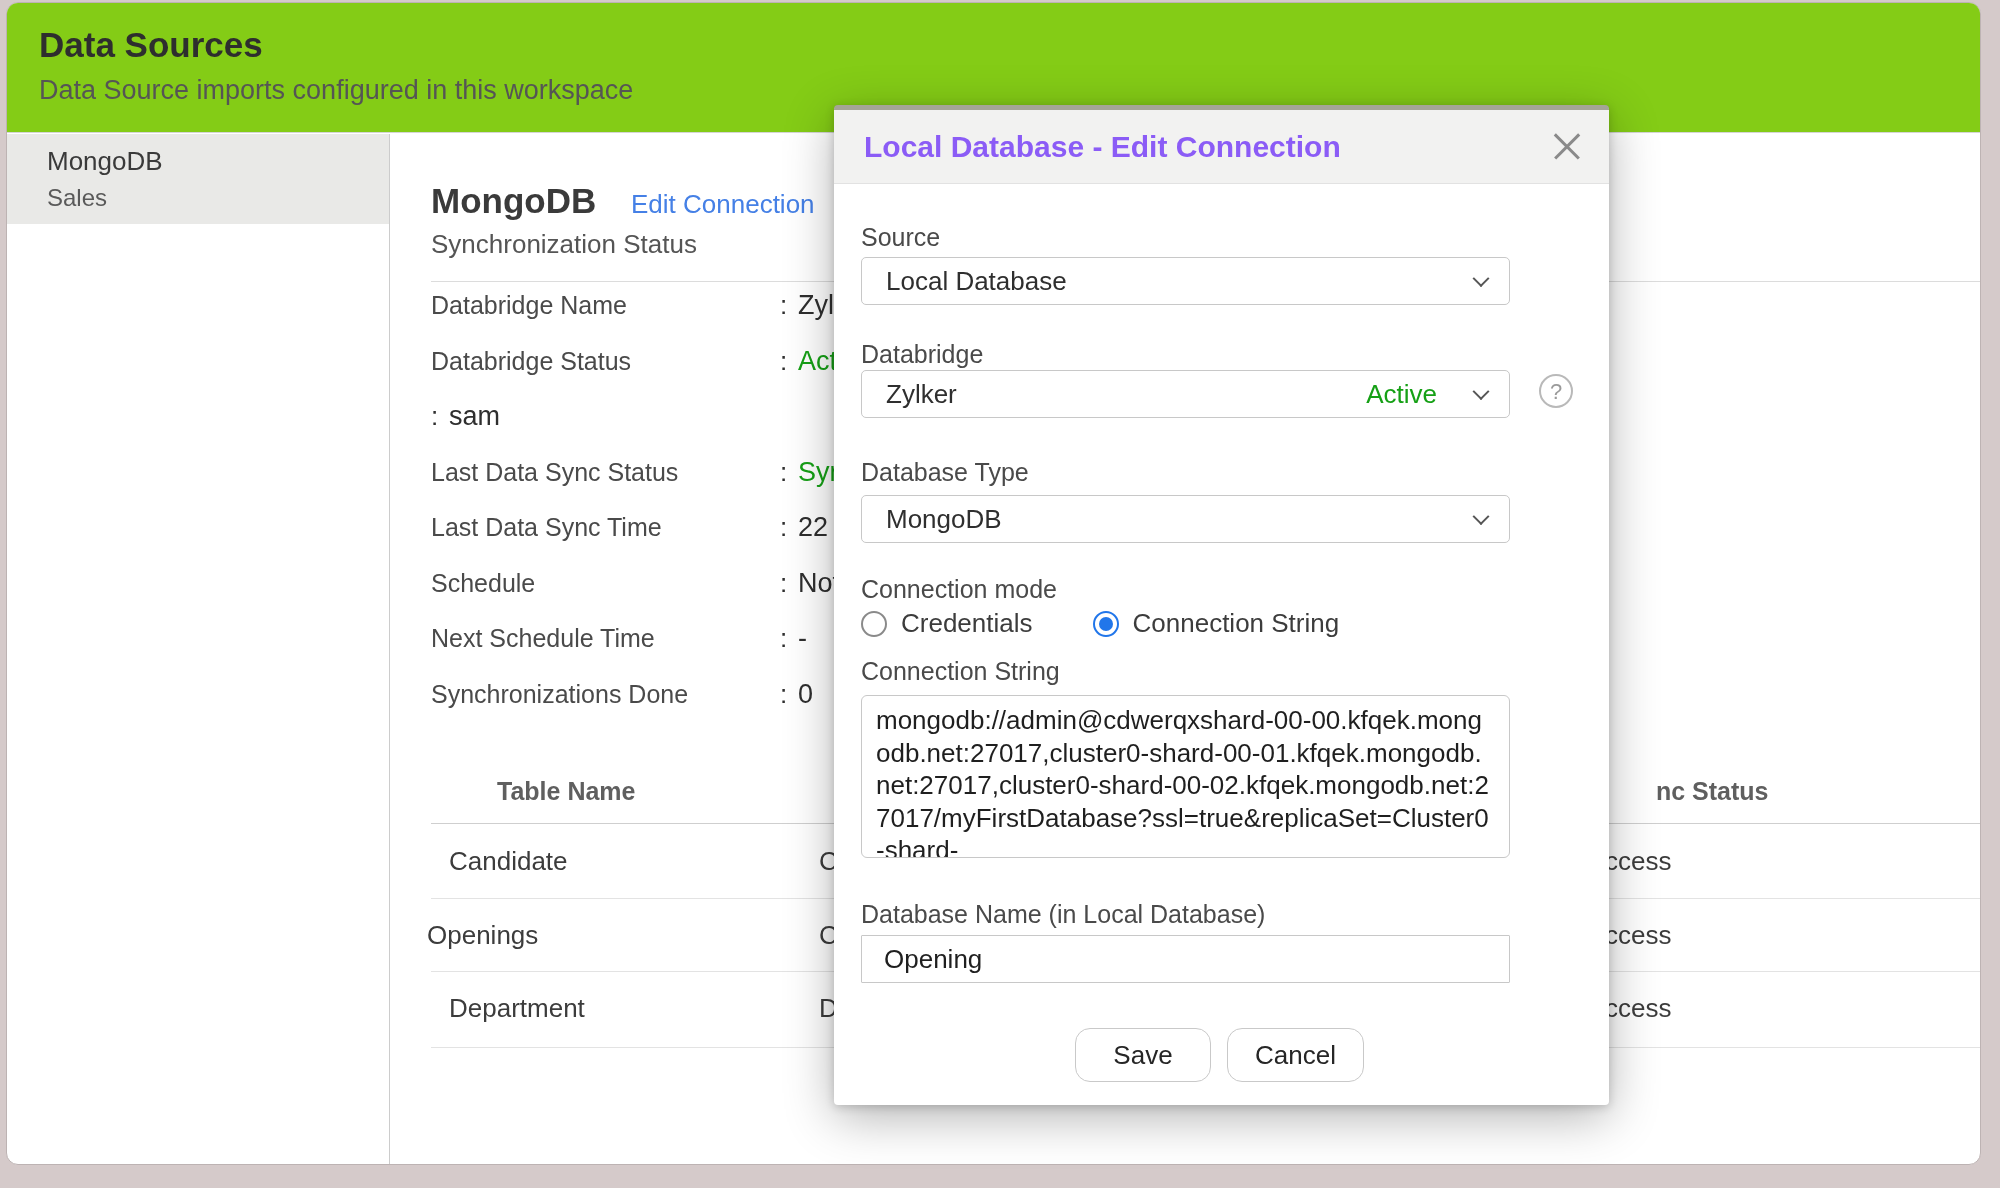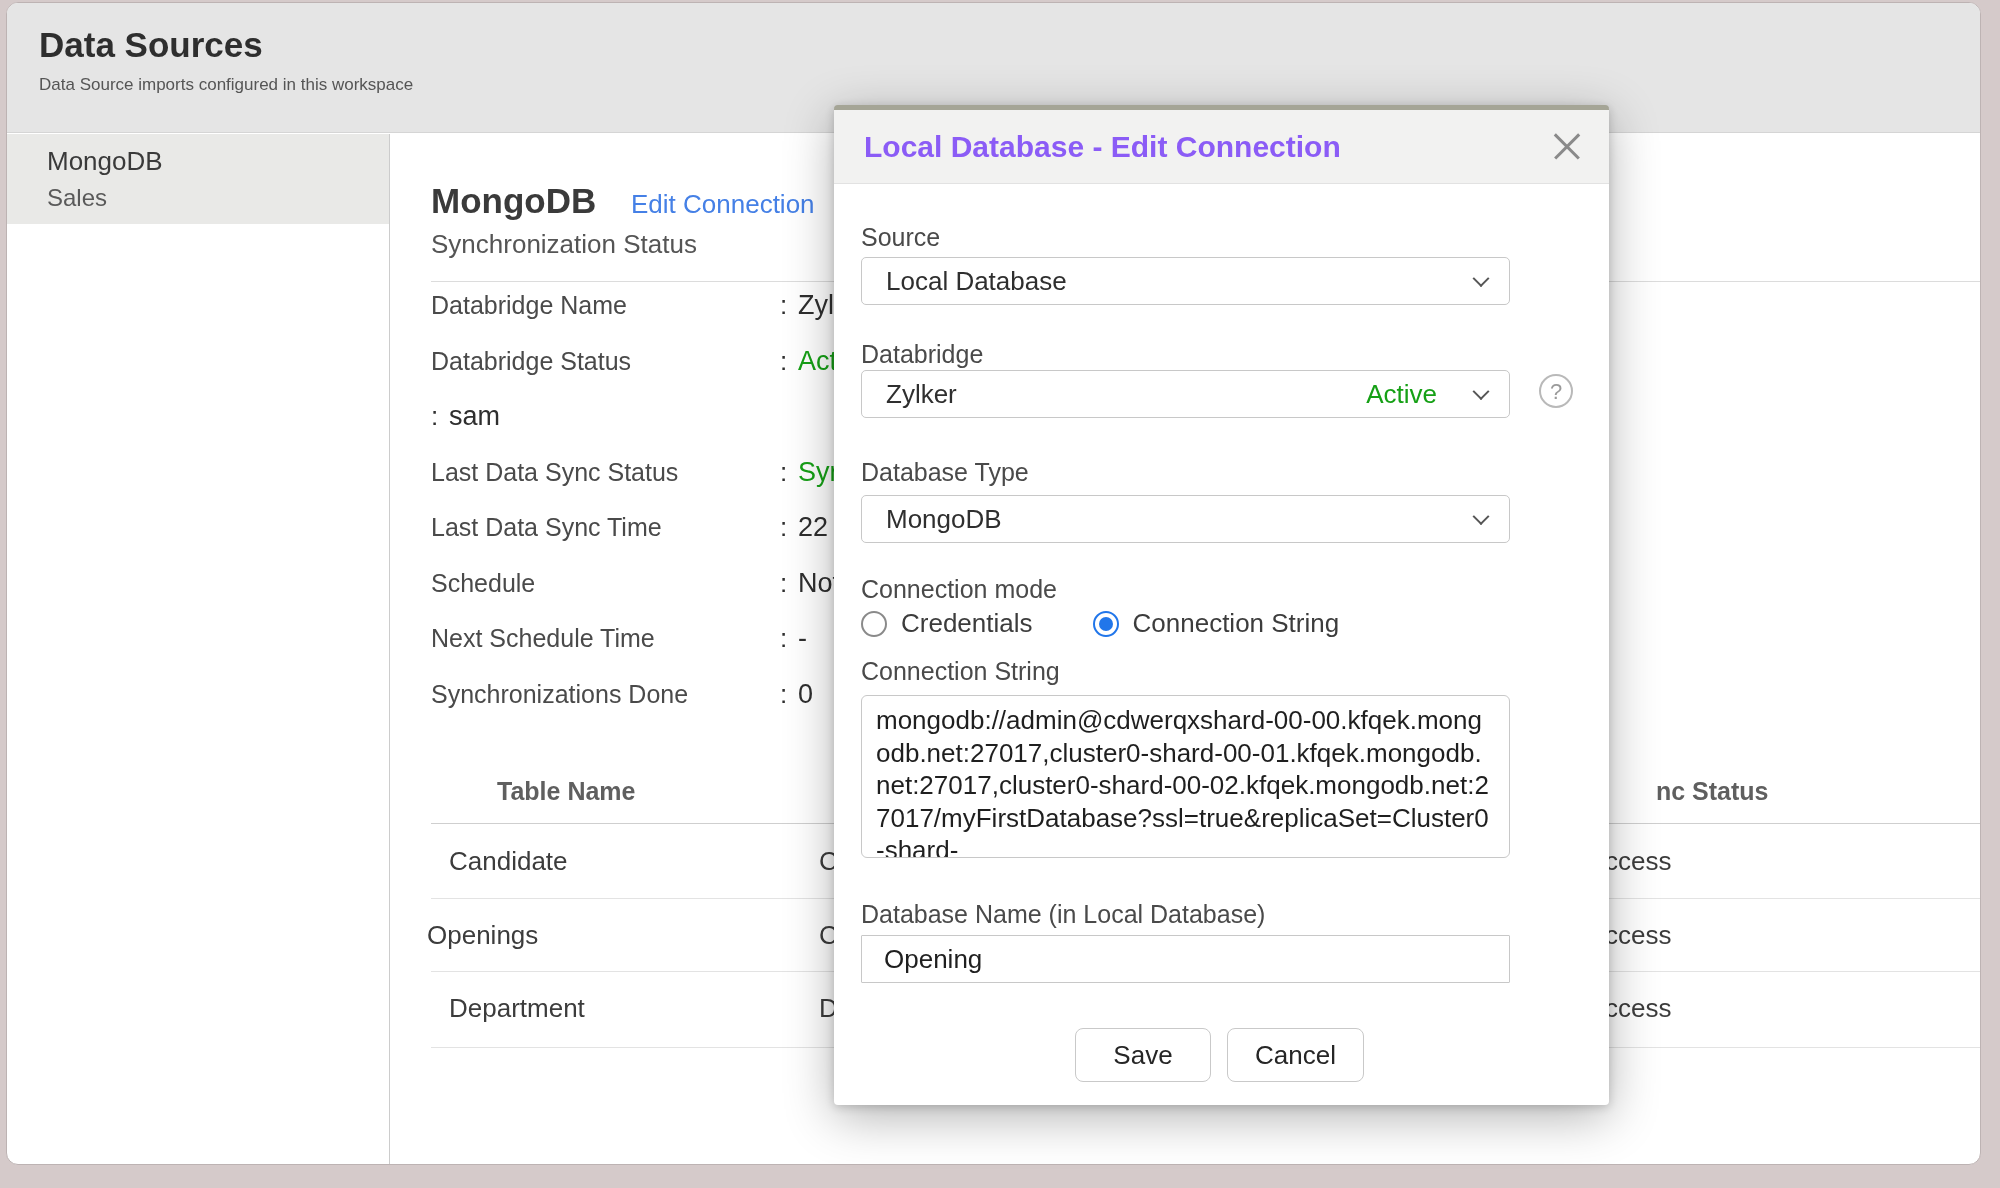--- a/index.html
+++ b/index.html
@@ -7,23 +7,23 @@
   body { font-family:"Liberation Sans", sans-serif; background:#d5caca; position:relative; overflow:hidden; }
 
   #stage { position:absolute; left:0; top:0; width:2000px; height:1188px; }
 
   
   .window { position:absolute; left:6px; top:2px; width:1975px; height:1163px;
             background:#ffffff; border:1px solid #bdb3b3; border-radius:12px; overflow:hidden; }
 
   
   .page-header { position:absolute; left:0; top:0; width:100%; height:130px;
-                 background:#e5e5e5; border-bottom:1px solid #d5d5d5; }
+                 background:#84cc16; border-bottom:1px solid #d5d5d5; }
   .page-title { position:absolute; left:32px; top:22px; font-size:35px; font-weight:bold; color:#2e2e2e; }
-  .page-subtitle { position:absolute; left:32px; top:72px; font-size:17px; color:#555; }
+  .page-subtitle { position:absolute; left:32px; top:72px; font-size:27px; color:#555; }
 
   
   .sidebar-divider { position:absolute; left:382px; top:131px; width:1px; height:1032px; background:#ccc; }
   .sidebar-item { position:absolute; left:0; top:131px; width:382px; height:90px; background:#e9e9e7; cursor:pointer; }
   .sidebar-item-name { position:absolute; left:40px; top:12px; font-size:26px; color:#3a3a3a; }
   .sidebar-item-sub  { position:absolute; left:40px; top:50px; font-size:24px; color:#5a5a5a; }
 
   
   .main-heading { position:absolute; left:424px; top:178px; font-size:35px; font-weight:bold; color:#3a3a3a; }
   .edit-link { position:absolute; left:624px; top:186px; font-size:26px; color:#4580e6; cursor:pointer; }
@@ -78,21 +78,21 @@
   .conn-textarea { position:absolute; left:27px; top:585px; width:649px; height:163px;
            border:1px solid #c8c8c8; border-radius:6px; padding:8px 14px;
            font-family:"Liberation Sans", sans-serif; font-size:26px; line-height:32.5px; color:#1f1f1f;
            resize:none; overflow:hidden; word-break:break-all; white-space:pre-wrap; }
 
   .name-input { position:absolute; left:27px; top:825px; width:649px; height:48px;
            border:1px solid #c8c8c8; border-radius:1px; padding-left:22px;
            font-family:"Liberation Sans", sans-serif; font-size:26px; color:#1f1f1f; }
 
   .btn { position:absolute; top:918px; height:54px; background:#fff; border:1px solid #c9c9c9;
-         border-radius:8px; font-family:"Liberation Sans", sans-serif; font-size:26px; color:#262626; cursor:pointer; }
+         border-radius:15px; font-family:"Liberation Sans", sans-serif; font-size:26px; color:#262626; cursor:pointer; }
   .btn-save { left:241px; width:136px; }
   .btn-cancel { left:393px; width:137px; }
 </style>
 </head>
 <body>
 
 <div id="stage">
   <div class="window">
 
     <div class="page-header">

